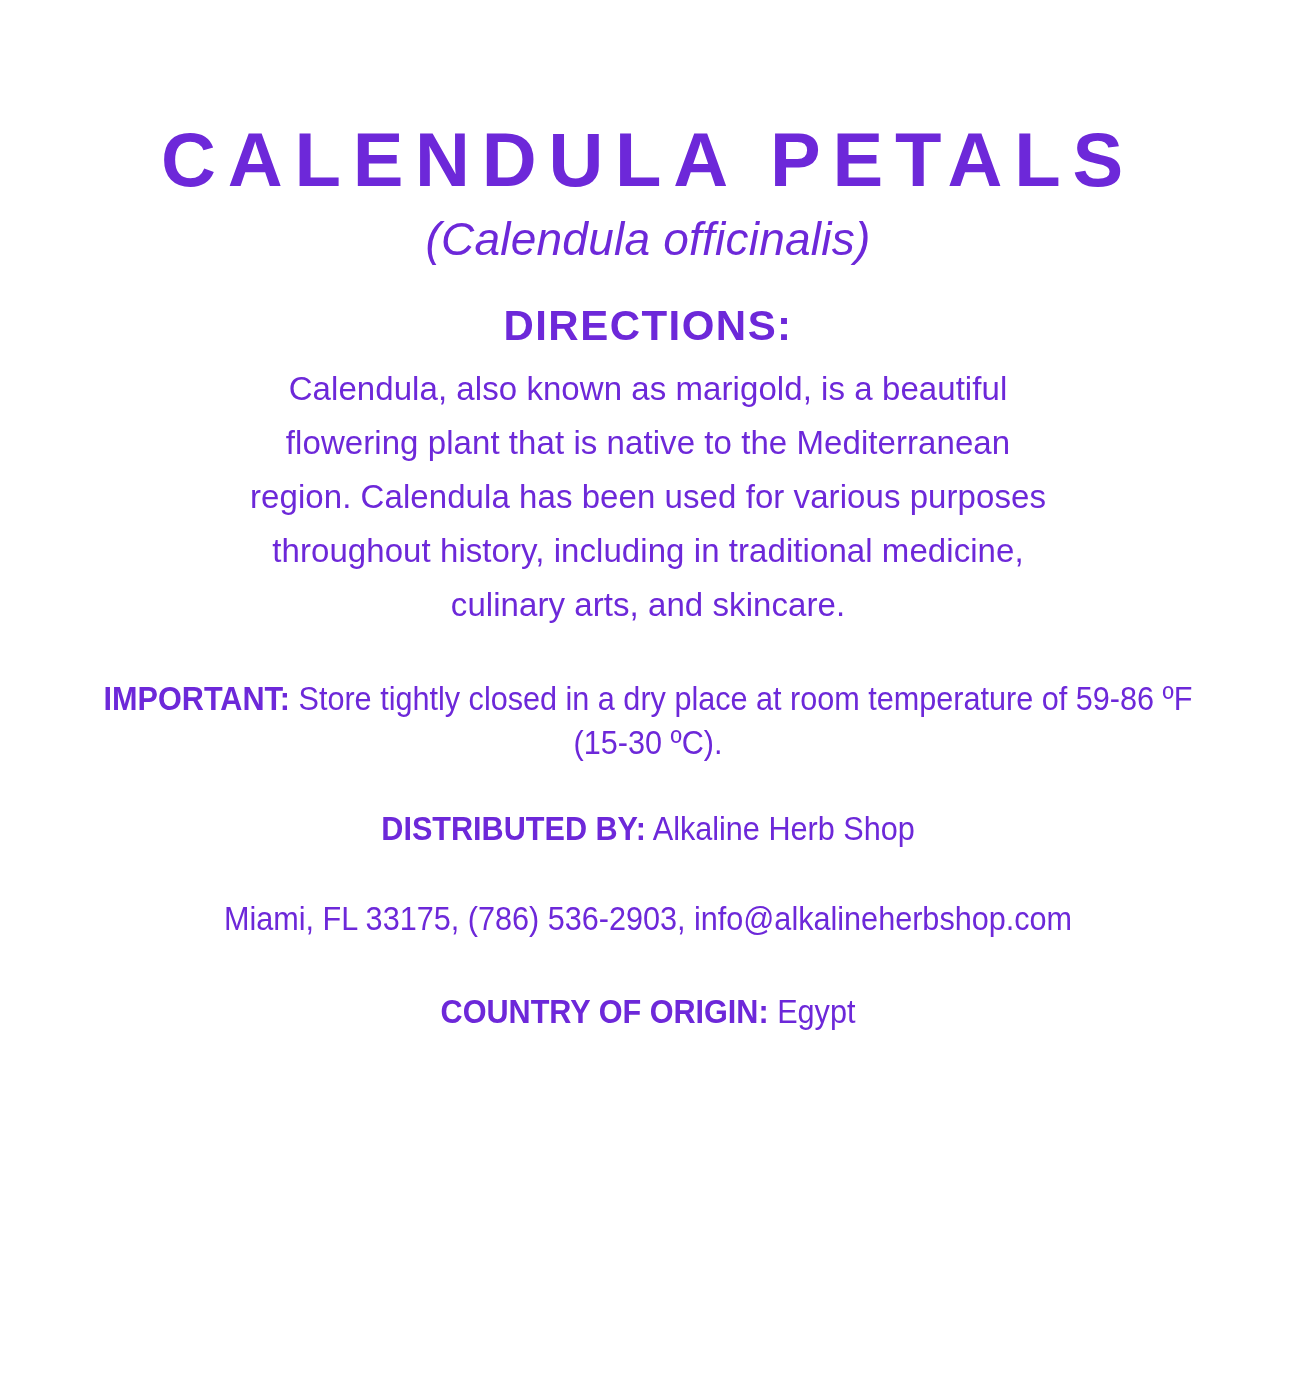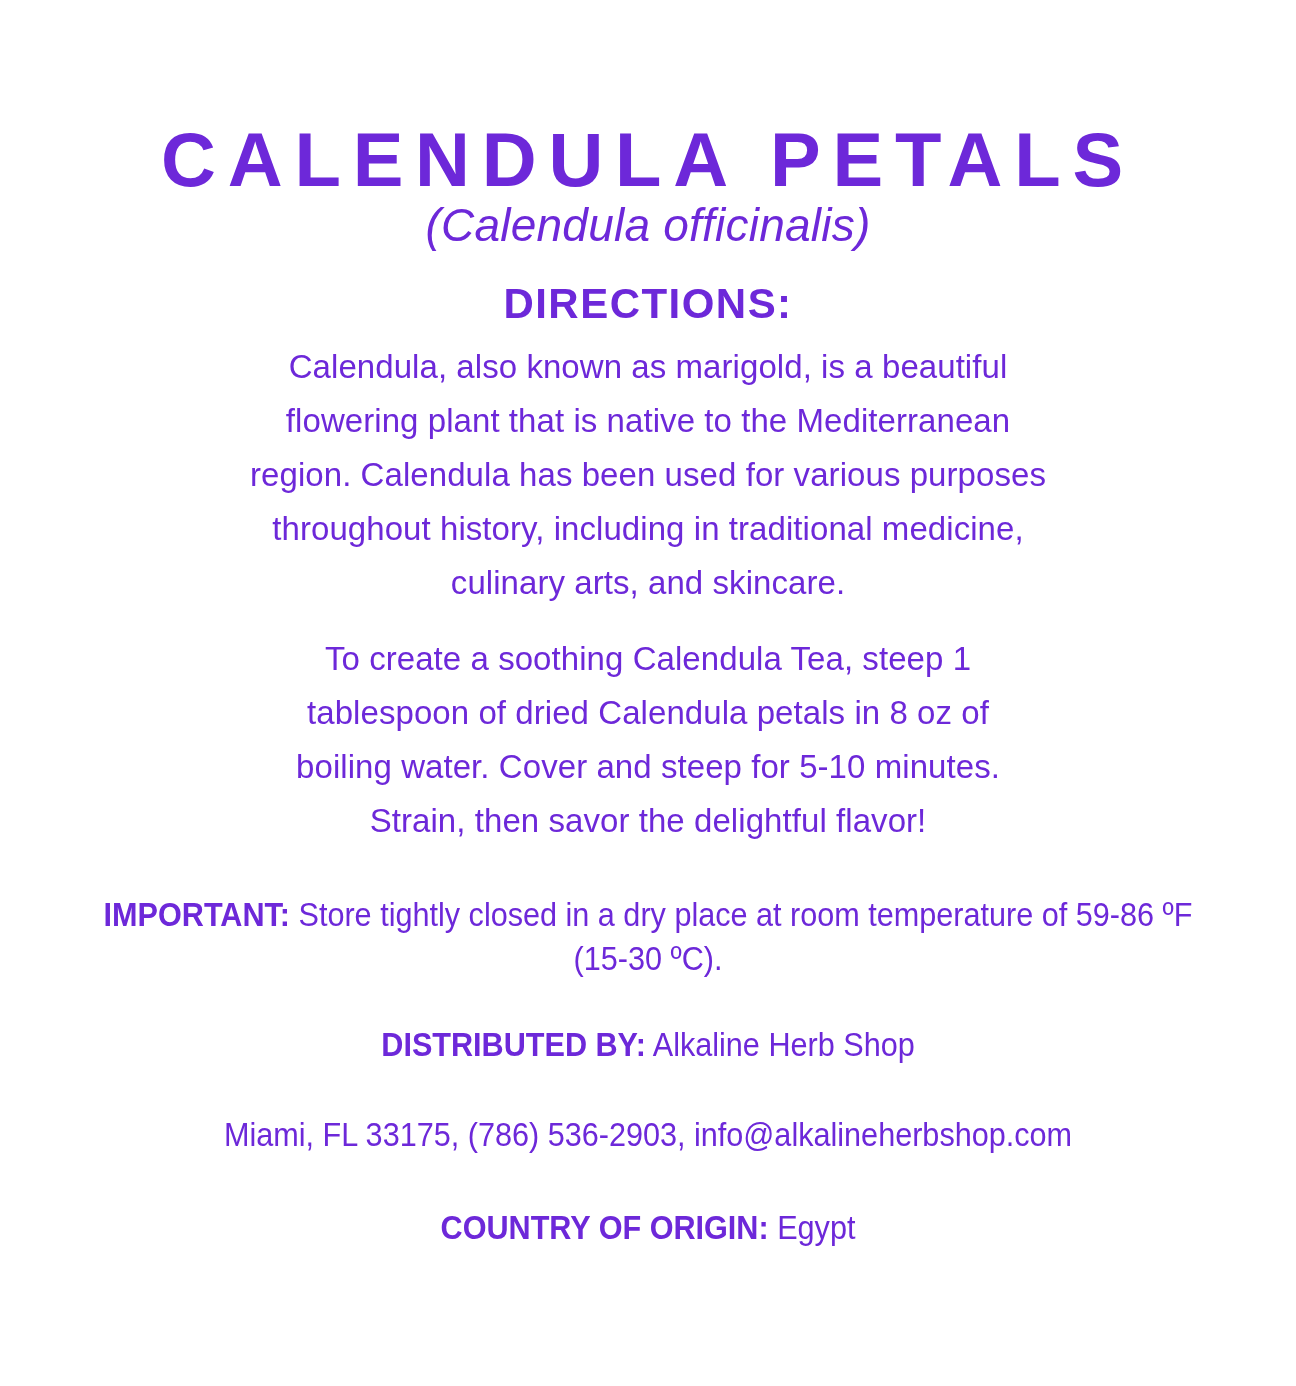--- a/index.html
+++ b/index.html
@@ -20,28 +20,28 @@
   }
   .title {
     padding-top: 122px;
     font-size: 76px;
     font-weight: 700;
     letter-spacing: 0.155em;
     line-height: 1;
     white-space: nowrap;
   }
   .subtitle {
-    margin-top: 0;
+    margin-top: 14px;
     font-size: 46px;
     font-style: italic;
     font-weight: 400;
     letter-spacing: 0.005em;
   }
   .directions-heading {
-    margin-top: 28px;
+    margin-top: 36px;
     font-size: 42px;
     font-weight: 700;
     letter-spacing: 0.035em;
   }
   .para {
     margin: 12px auto 0 auto;
     width: 1180px;
     font-size: 33px;
     line-height: 54px;
     white-space: pre-line;
@@ -89,24 +89,20 @@
   <div class="subtitle">(Calendula officinalis)</div>
 
   <div class="directions-heading">DIRECTIONS:</div>
 
   <div class="para">Calendula, also known as marigold, is a beautiful
 flowering plant that is native to the Mediterranean
 region. Calendula has been used for various purposes
 throughout history, including in traditional medicine,
 culinary arts, and skincare.</div>
 
-  <div class="para second">To create a soothing Calendula Tea, steep 1
-tablespoon of dried Calendula petals in 8 oz of
-boiling water. Cover and steep for 5-10 minutes.
-Strain, then savor the delightful flavor!</div>
 
   <div class="condensed important-block"><b>IMPORTANT:</b><span> Store tightly closed in a dry place at room temperature of 59-86 ºF
 (15-30 ºC).</span></div>
 
   <div class="condensed distributed-block"><b>DISTRIBUTED BY:</b><span> Alkaline Herb Shop</span><br>
     <span>Miami, FL 33175, (786) 536-2903, info@alkalineherbshop.com</span></div>
 
 
   <div class="condensed country-block"><b>COUNTRY OF ORIGIN:</b><span> Egypt</span></div>
 

